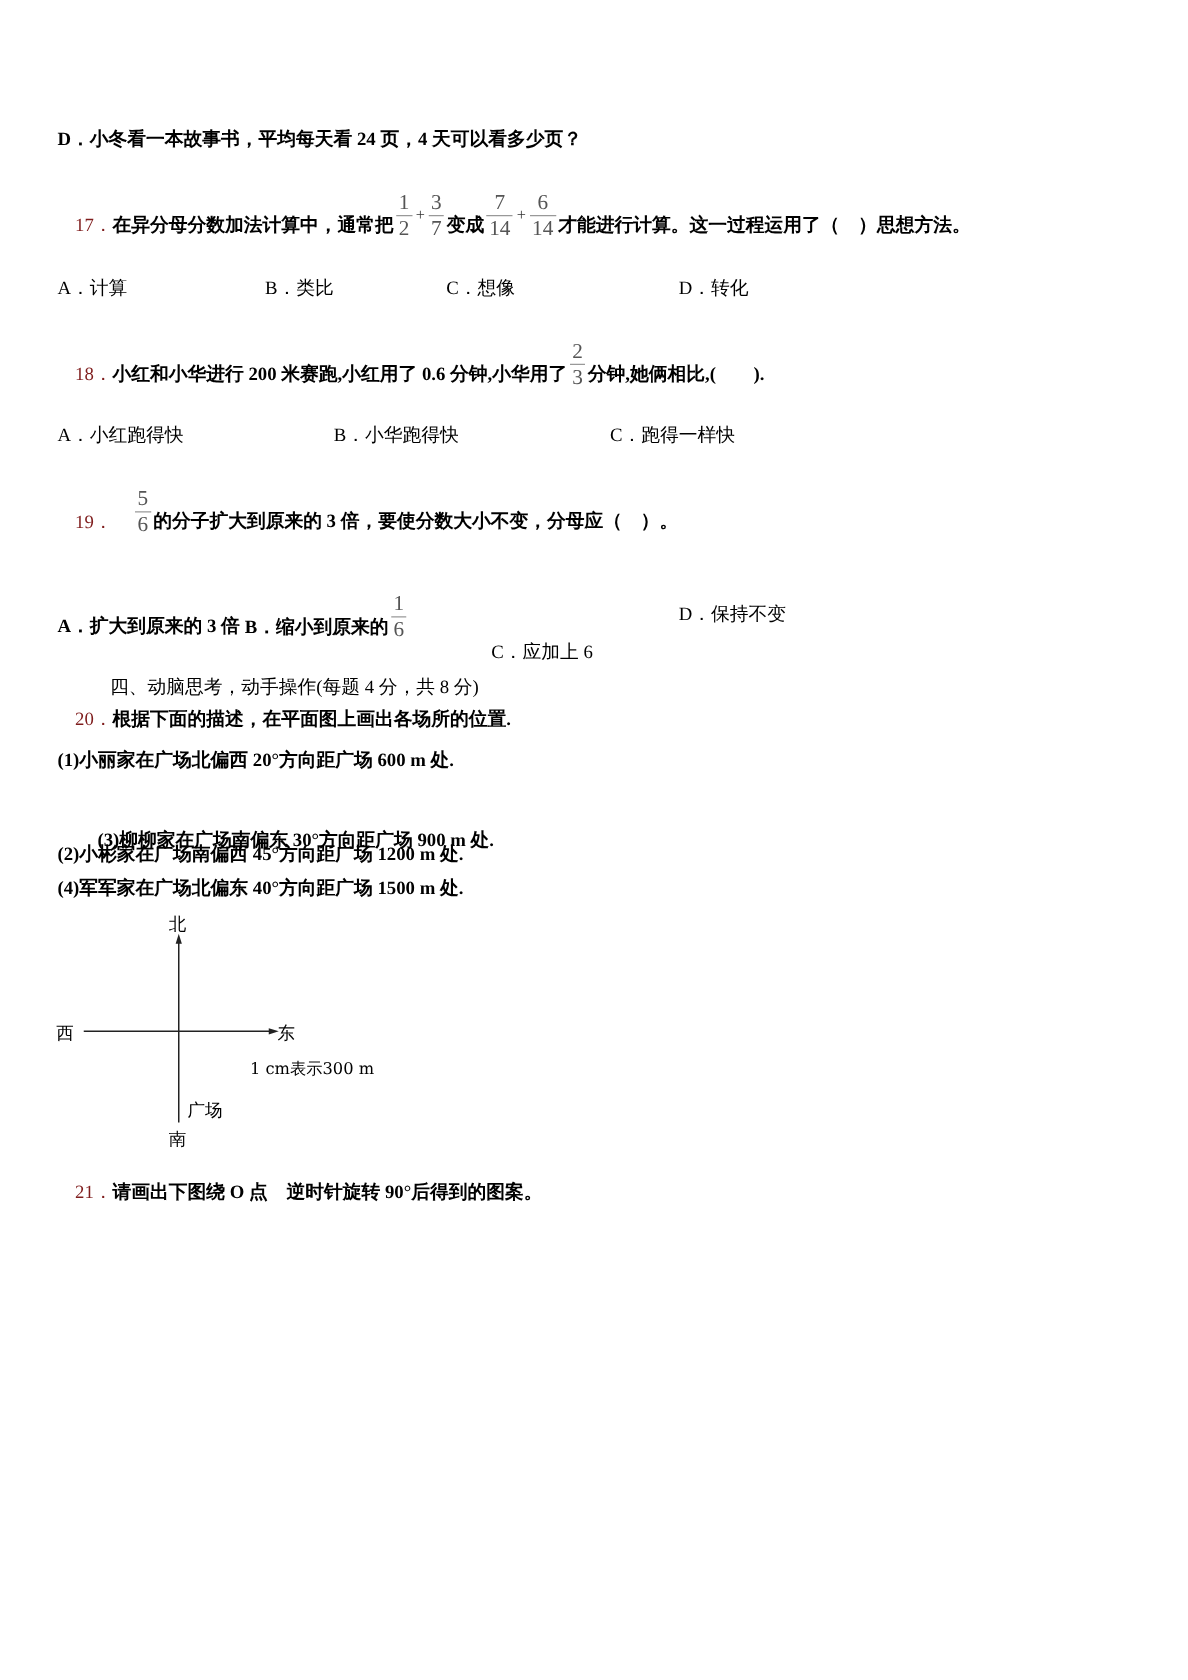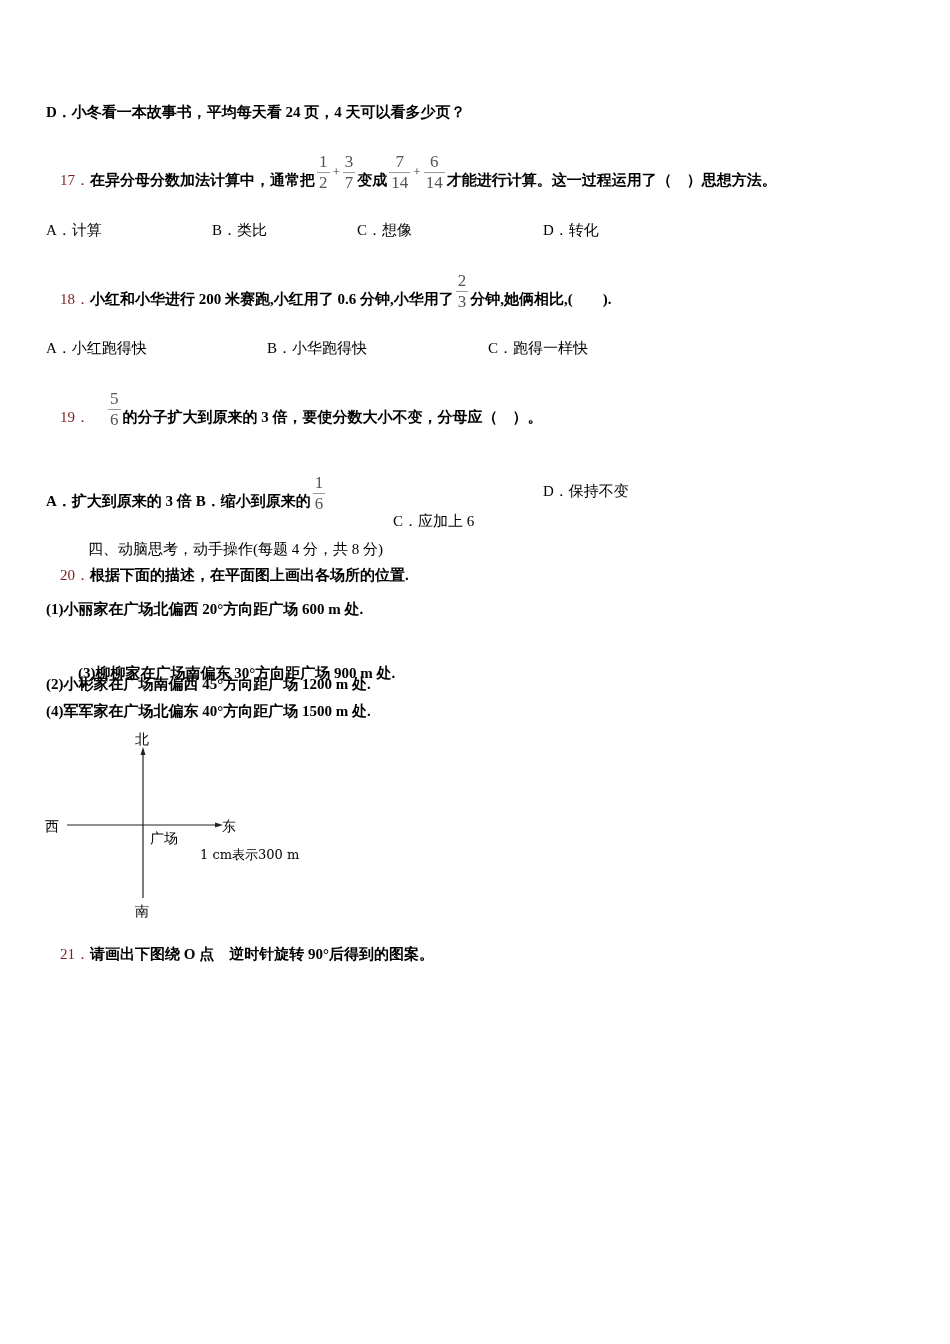--- a/index.html
+++ b/index.html
@@ -62,19 +62,19 @@
   <svg width="950" height="1344" style="position:absolute;left:0;top:0;">
     <line x1="143" y1="898" x2="143" y2="752" stroke="#222" stroke-width="1.2"></line>
     <polygon points="143,747 140.5,755 145.5,755" fill="#222"></polygon>
     <line x1="67" y1="825" x2="217" y2="825" stroke="#222" stroke-width="1.2"></line>
     <polygon points="223,825 215,822.5 215,827.5" fill="#222"></polygon>
   </svg>
   <div class="diagram-label" style="left:135px; top:731px;">北</div>
   <div class="diagram-label" style="left:135px; top:903px;">南</div>
   <div class="diagram-label" style="left:45px; top:818px;">西</div>
   <div class="diagram-label" style="left:222px; top:818px;">东</div>
-  <div class="diagram-label" style="left:150px; top:830px;text-align:center;">广场</div>
+  <div class="diagram-label" style="left:150px; top:880px;text-align:center;">广场</div>
   <div class="diagram-label" style="left:200px; top:846px; font-size:13px;">1 cm表示300 m</div>
 </div>
 
 <div class="line" style="top:944px;">
   <span class="qnum">21．</span><span>请画出下图绕 O 点　逆时针旋转 90°后得到的图案。</span>
 </div>
 
 </body></html>

